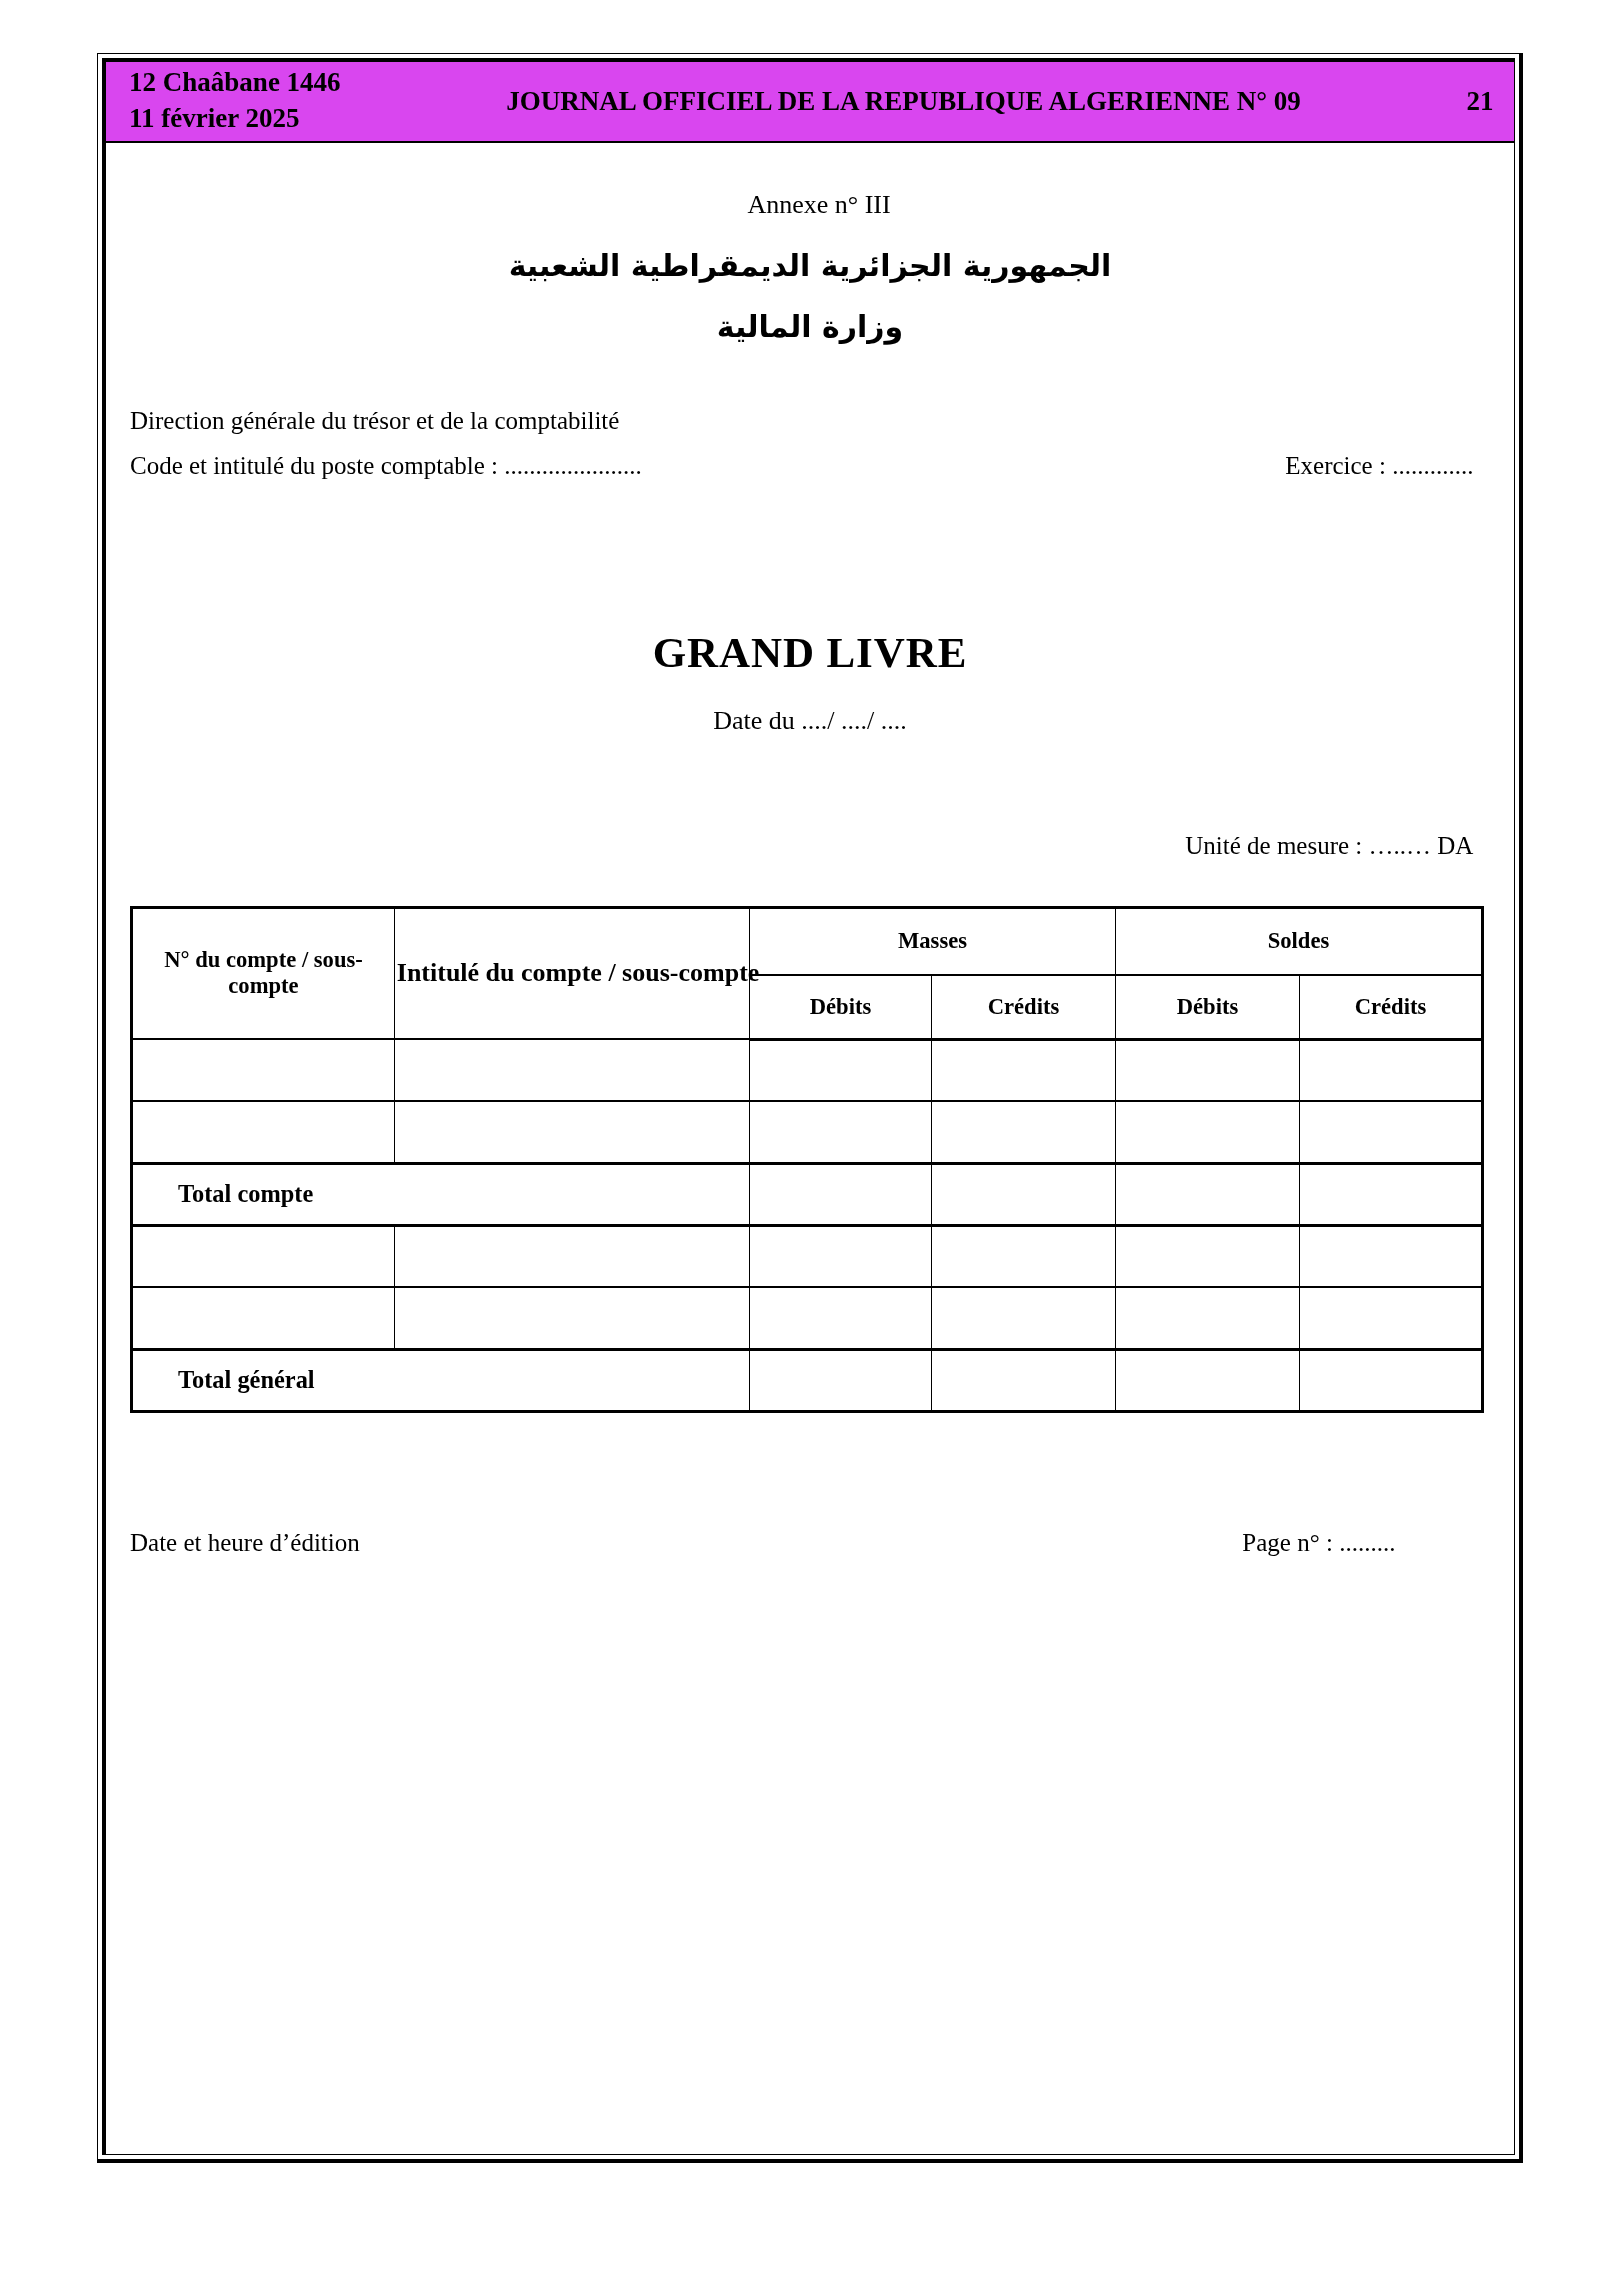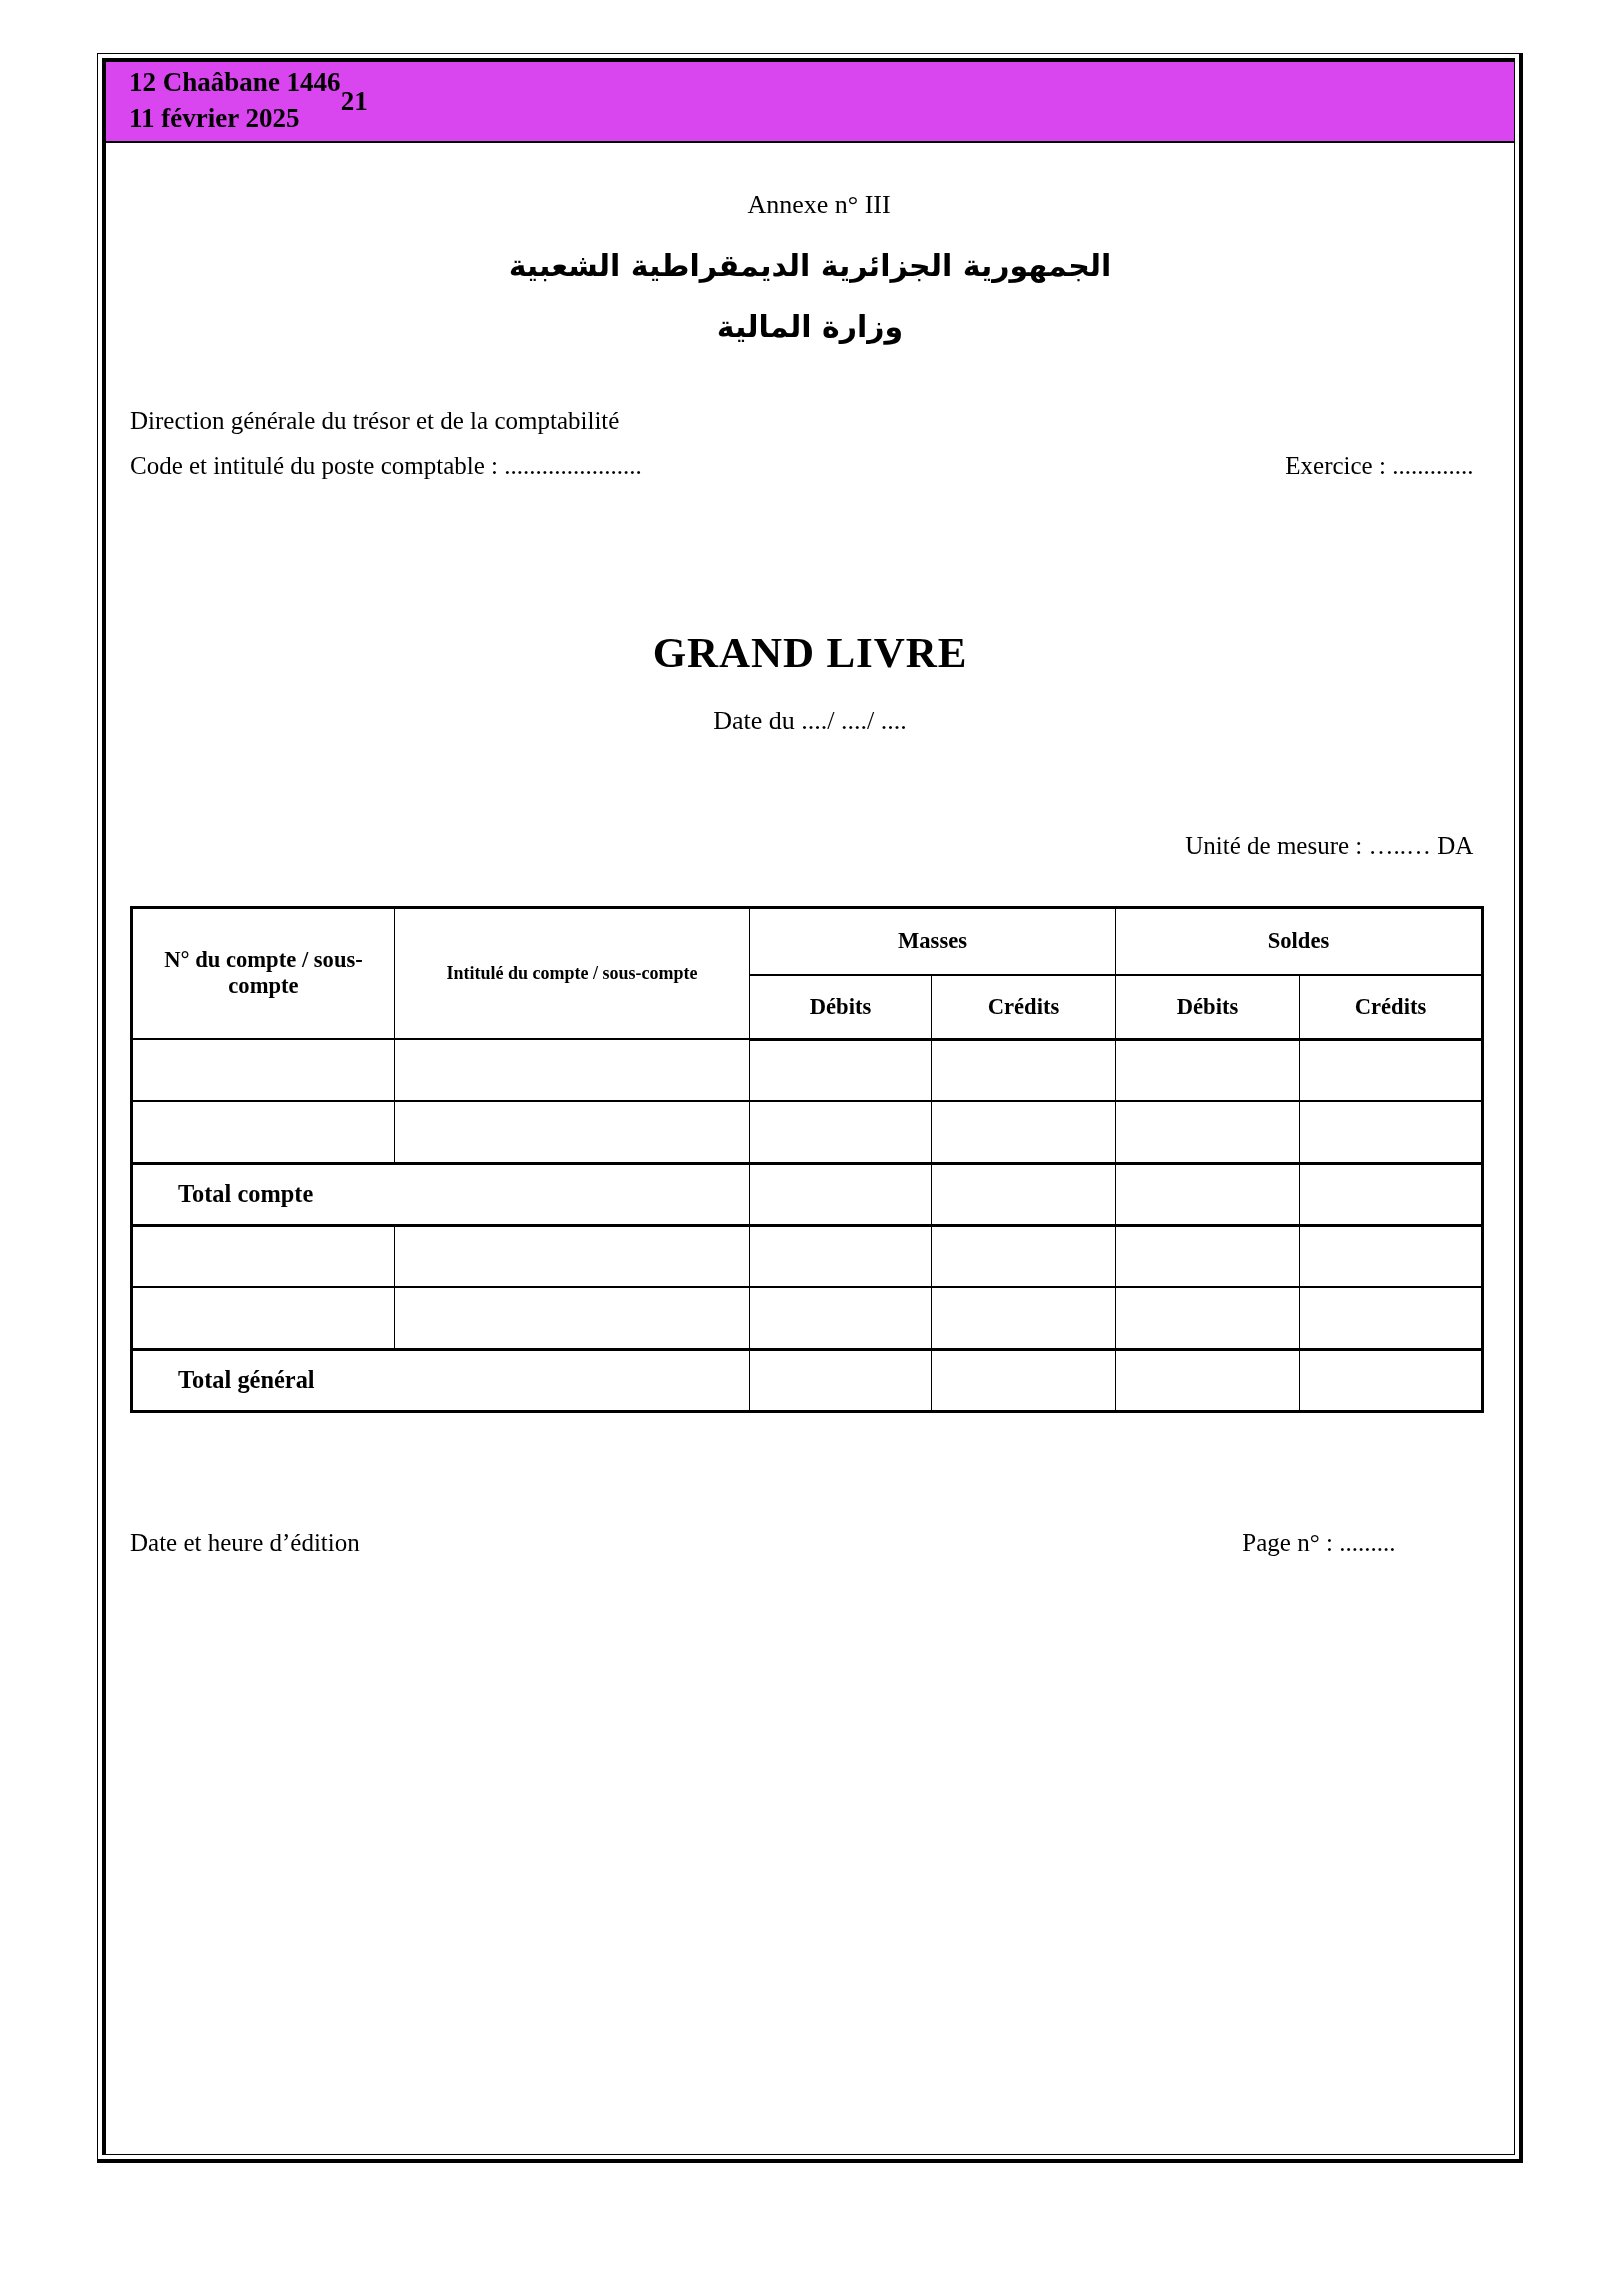--- a/index.html
+++ b/index.html
@@ -58,21 +58,21 @@
     width: 1350px;
     border-collapse: collapse; table-layout: fixed;
     border: 3.6px solid #000;
   }
   .ledger th, .ledger td {
     border: solid #000; border-width: 2.7px 1.8px 2.7px 1.8px;
     text-align: center; vertical-align: middle;
     font-size: 22.6px;
   }
   .ledger thead th { font-weight: bold; padding: 1.8px 7.2px; }
-  .ledger th.account-label-th { font-size: 18px; white-space: nowrap; padding: 1.8px 1.8px; border-radius: 20px; }
+  .ledger th.account-label-th { font-size: 26px; white-space: nowrap; padding: 1.8px 1.8px; border-radius: 20px; }
   .ledger thead tr.subhead th { border-bottom-width: 3.6px; height: 64px; }
   .ledger thead tr.grouphead th { height: 68px; }
   .ledger tbody td { height: 62px; }
   .ledger tr.total-row td {
     border-top-width: 3.6px; border-bottom-width: 3.6px;
     font-weight: bold; text-align: left; padding-left: 45px; font-size: 24.4px;
   }
 
   
   .edition-line { position: absolute; top: 1386px; left: 24.4px;  font-size: 25px; }
@@ -82,20 +82,21 @@
 <body>
 
 <div class="frame">
   <div class="frame-inner">
 
     <div class="masthead">
       <div class="masthead-dates">
         <div>12 Chaâbane 1446</div>
         <div>11 février 2025</div>
       </div>
+      <div class="masthead-title">JOURNAL OFFICIEL DE LA REPUBLIQUE ALGERIENNE N° 09</div>
       <div class="masthead-page">21</div>
     </div>
 
     <div class="content">
 
       <div class="annexe">Annexe n° III</div>
       <div class="arabic arabic-1">الجمهورية الجزائرية الديمقراطية الشعبية</div>
       <div class="arabic arabic-2">وزارة المالية</div>
 
       <div class="direction-line">Direction générale du trésor et de la comptabilité</div>

